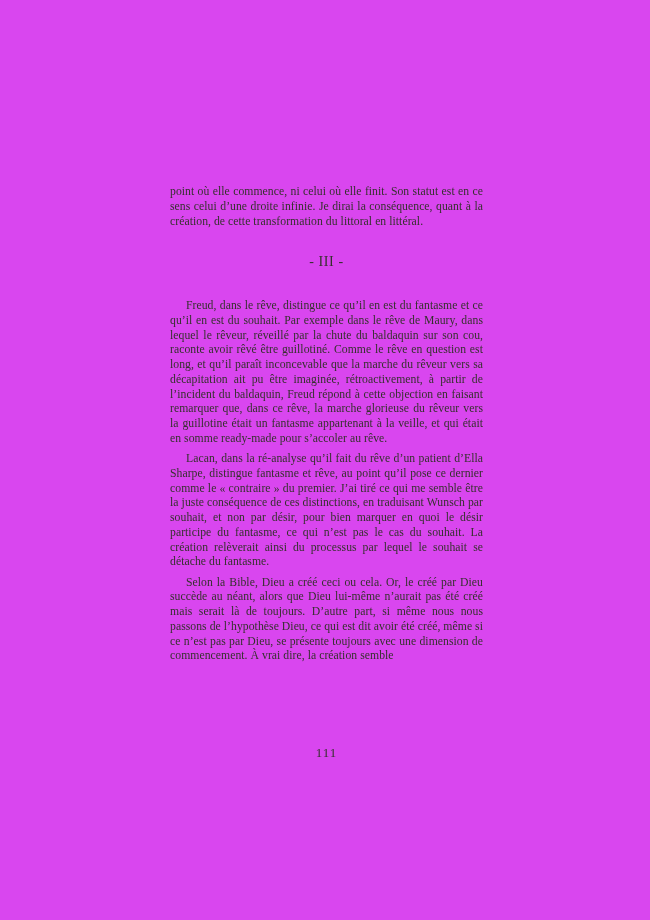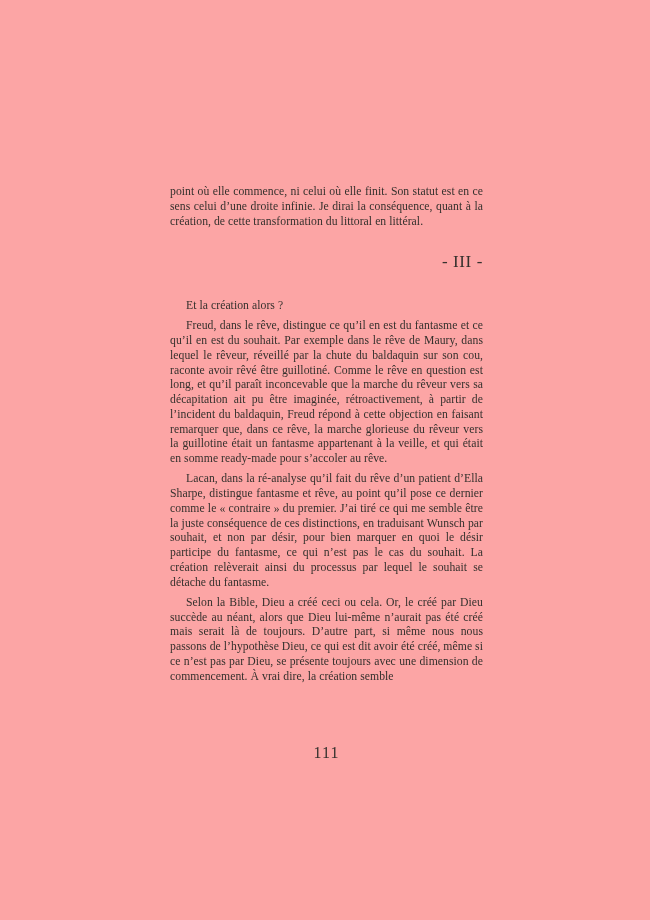--- a/index.html
+++ b/index.html
@@ -9,71 +9,70 @@
     height: 920px;
     background: #ffffff;
     font-family: "Liberation Serif", serif;
     color: #35312d;
     overflow: hidden;
   }
   .page {
     position: relative;
     width: 650px;
     height: 920px;
-    background: #fca5a5;
+    background: #d946ef;
   }
   .text-block {
     position: absolute;
     left: 170px;
     top: 185px;
     width: 313px;
     font-size: 11.7px;
     line-height: 14.75px;
     text-align: justify;
     letter-spacing: 0.05px;
   }
   .text-block p {
     margin: 0 0 5.5px 0;
     text-indent: 16px;
   }
   .text-block p.noindent {
     text-indent: 0;
   }
   .section-heading {
     font-weight: normal;
-    font-size: 17px;
+    font-size: 14px;
     line-height: 14.75px;
-    text-align: right;
+    text-align: center;
     margin: 26px 0 29px 0;
     letter-spacing: 0.6px;
   }
   .italic {
   }
   .page-number {
     position: absolute;
     left: 170px;
     top: 746px;
     width: 313px;
     text-align: center;
-    font-size: 16px;
+    font-size: 13px;
     line-height: 14.75px;
     letter-spacing: 1px;
   }
 </style>
 </head>
 <body>
 
 <div class="page">
   <div class="text-block">
 
     <p class="noindent">point où elle commence, ni celui où elle finit. Son statut est en ce sens celui d’une droite infinie. Je dirai la conséquence, quant à la création, de cette transformation du littoral en littéral.</p>
 
     <div class="section-heading">- III -</div>
 
-    <p>Et la création alors&nbsp;?</p>
 
     <p>Freud, dans le rêve, distingue ce qu’il en est du fantasme et ce qu’il en est du souhait. Par exemple dans le rêve de Maury, dans lequel le rêveur, réveillé par la chute du baldaquin sur son cou, raconte avoir rêvé être guillotiné. Comme le rêve en question est long, et qu’il paraît inconcevable que la marche du rêveur vers sa décapitation ait pu être imaginée, rétroactivement, à partir de l’incident du baldaquin, Freud répond à cette objection en faisant remarquer que, dans ce rêve, la marche glorieuse du rêveur vers la guillotine était un fantasme appartenant à la veille, et qui était en somme ready-made pour s’accoler au rêve.</p>
 
     <p>
       <span>Lacan, dans la ré-analyse qu’il fait du rêve d’un patient d’Ella Sharpe, distingue fantasme et rêve, au point qu’il pose ce dernier comme le «&nbsp;contraire&nbsp;» du premier. J’ai tiré ce qui me semble être la juste conséquence de ces distinctions, en traduisant </span><span class="italic">Wunsch</span><span> par souhait, et non par désir, pour bien marquer en quoi le désir participe du fantasme, ce qui n’est pas le cas du souhait. </span><span class="italic">La création relèverait ainsi du processus par lequel le souhait se détache du fantasme.</span>
     </p>
 
     <p>Selon la Bible, Dieu a créé ceci ou cela. Or, le créé par Dieu succède au néant, alors que Dieu lui-même n’aurait pas été créé mais serait là de toujours. D’autre part, si même nous nous passons de l’hypothèse Dieu, ce qui est dit avoir été créé, même si ce n’est pas par Dieu, se présente toujours avec une dimension de commencement. À vrai dire, la création semble</p>
 
   </div>

